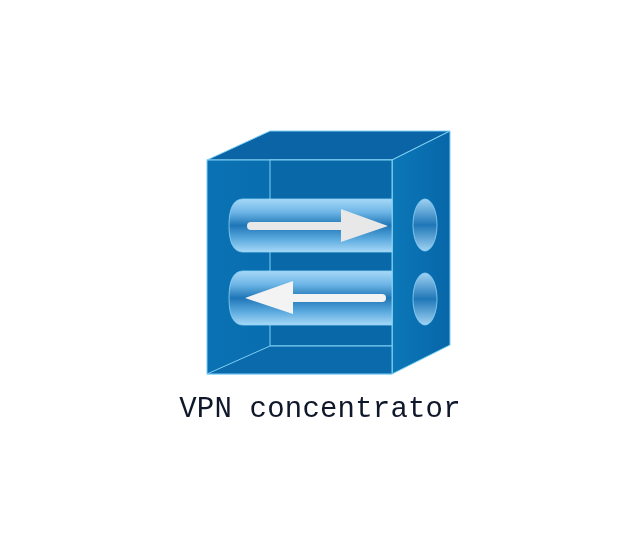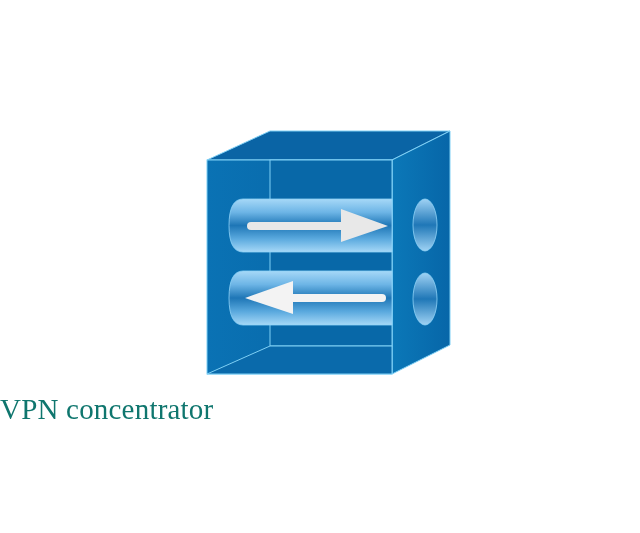--- a/index.html
+++ b/index.html
@@ -1,22 +1,22 @@
 <!DOCTYPE html>
 <html><head>
   <meta charset="utf-8">
   <style>
     html, body { margin: 0; padding: 0; background: #ffffff; }
     body { width: 640px; height: 533px; position: relative; overflow: hidden; }
     .icon-wrap { position: absolute; left: 0; top: 0; width: 640px; height: 533px; }
     .label {
       position: absolute; left: 0; width: 640px; top: 393px;
-      text-align: left;
-      font-family: Liberation Serif, serif;
-      font-size: 29px; color: #0f766e; letter-spacing: 0.2px;
+      text-align: center;
+      font-family: Liberation Mono, monospace;
+      font-size: 29px; color: #0f172a; letter-spacing: 0.2px;
     }
   </style>
 </head>
 <body>
 
 <div class="icon-wrap">
   <svg width="640" height="533" viewBox="0 0 640 533" xmlns="http://www.w3.org/2000/svg">
     <defs>
       <linearGradient id="tubeGrad" x1="0" y1="0" x2="0" y2="1">
         <stop offset="0" stop-color="#a6d8f7"></stop>

